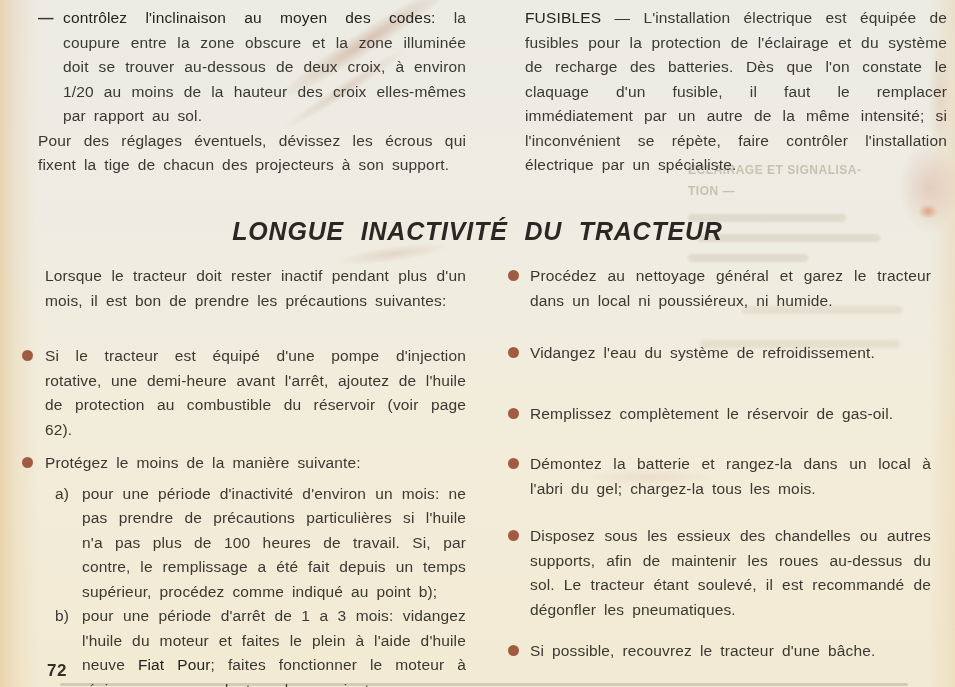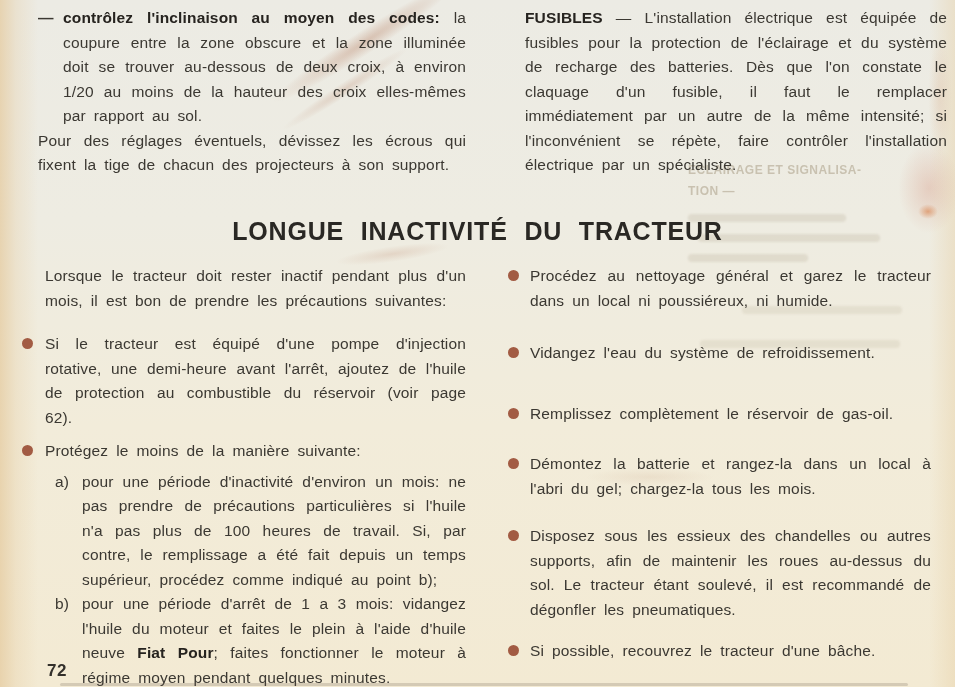--- a/index.html
+++ b/index.html
@@ -7,35 +7,35 @@
   .page{
     position:relative;width:955px;height:687px;
     font-family:"Liberation Sans","DejaVu Sans",sans-serif;
     color:#3b3832;
     background:
       linear-gradient(90deg, rgba(229,203,160,0.75) 0px, rgba(229,203,160,0.30) 16px, rgba(229,203,160,0) 38px),
       linear-gradient(270deg, rgba(231,209,168,0.45) 0px, rgba(231,209,168,0) 26px),
       linear-gradient(180deg, #ecebe4 0%, #eeecE2 32%, #f2ecda 62%, #f3ead3 100%);
   }
   .txt{font-size:15.5px;line-height:24.5px;letter-spacing:0.15px;word-spacing:3.5px;text-align:justify;}
-  .b{font-weight:700;color:#26231f;}
+  .b{font-weight:400;color:#26231f;}
   p{margin:0;}
   
   .block{position:absolute;}
   #top-left{left:38px;top:6px;width:428px;}
   #top-right{left:525px;top:6px;width:422px;}
   .hang{position:relative;padding-left:25px;}
   .hang .dash{position:absolute;left:0;top:0;font-weight:700;}
   
   #heading{position:absolute;left:0;right:0;top:217px;text-align:center;
-    font-size:25px;font-weight:700;color:#2a2824;letter-spacing:0.8px;word-spacing:9px;}
+    font-size:25px;font-weight:700;color:#2a2824;letter-spacing:0.8px;word-spacing:9px;font-style:italic;}
   
   #bottom-left{left:22px;top:264px;width:444px;}
   #bottom-right{left:505px;top:264px;width:426px;}
-  .intro{margin-left:23px;margin-bottom:19px;}
+  .intro{margin-left:23px;margin-bottom:31px;}
   .bullet-item{position:relative;padding-left:23px;}
   #bottom-right .bullet-item{padding-left:25px;}
   .dot{position:absolute;left:0;top:6px;width:11px;height:11px;border-radius:50%;background:#a25b43;}
   #bottom-right .dot{left:3px;}
   .sub-item{position:relative;padding-left:60px;}
   .sub-item .sub-label{position:absolute;left:33px;top:0;}
   #page-number{position:absolute;left:47px;top:661px;font-size:17px;font-weight:700;color:#33302b;letter-spacing:0.5px;}
   
   .stain{position:absolute;pointer-events:none;border-radius:50%;}
   #stain-streak-1{left:255px;top:30px;width:220px;height:24px;transform:rotate(-33deg);

